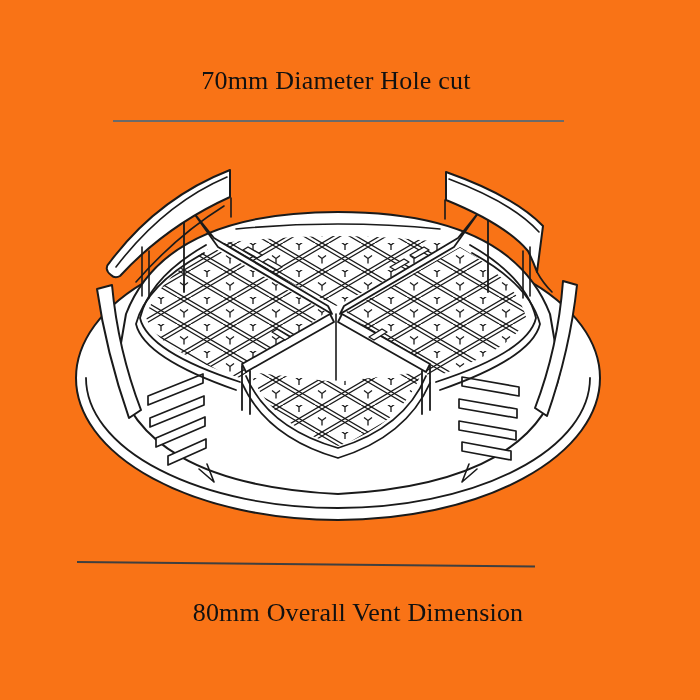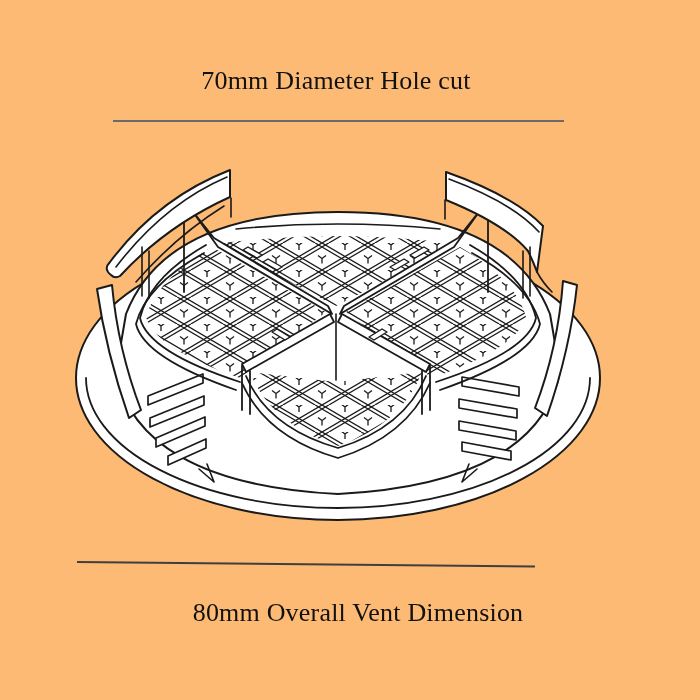--- a/index.html
+++ b/index.html
@@ -1,19 +1,19 @@
 <!DOCTYPE html>
 <html><head>
 <meta charset="utf-8">
 <style>
   html,body{margin:0;padding:0;background:#fff;}
   .page{
     position:relative;
     width:700px;height:700px;
-    background:#fdba74;
+    background:#f97316;
     font-family:"Liberation Serif","DejaVu Serif",serif;
     overflow:hidden;
   }
   .caption{
     position:absolute;left:0;right:0;
     text-align:center;
     font-size:26px;
     color:#111;
     letter-spacing:0.2px;
     white-space:nowrap;

